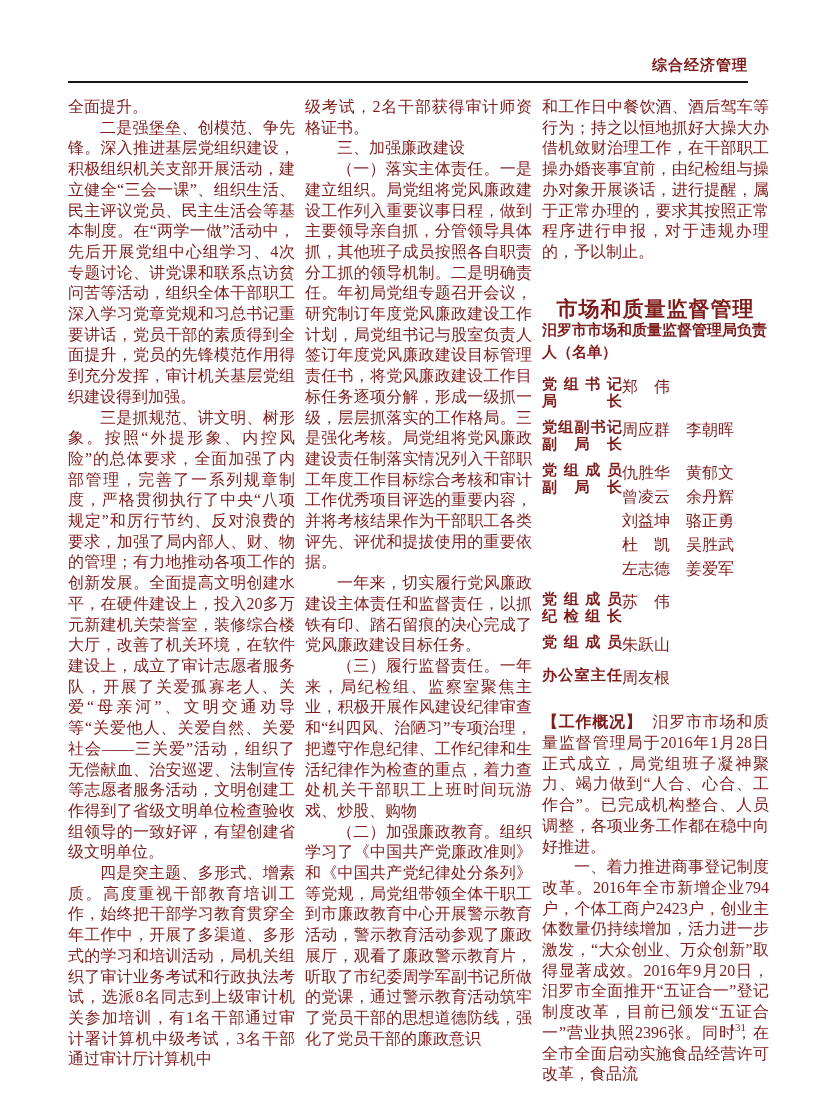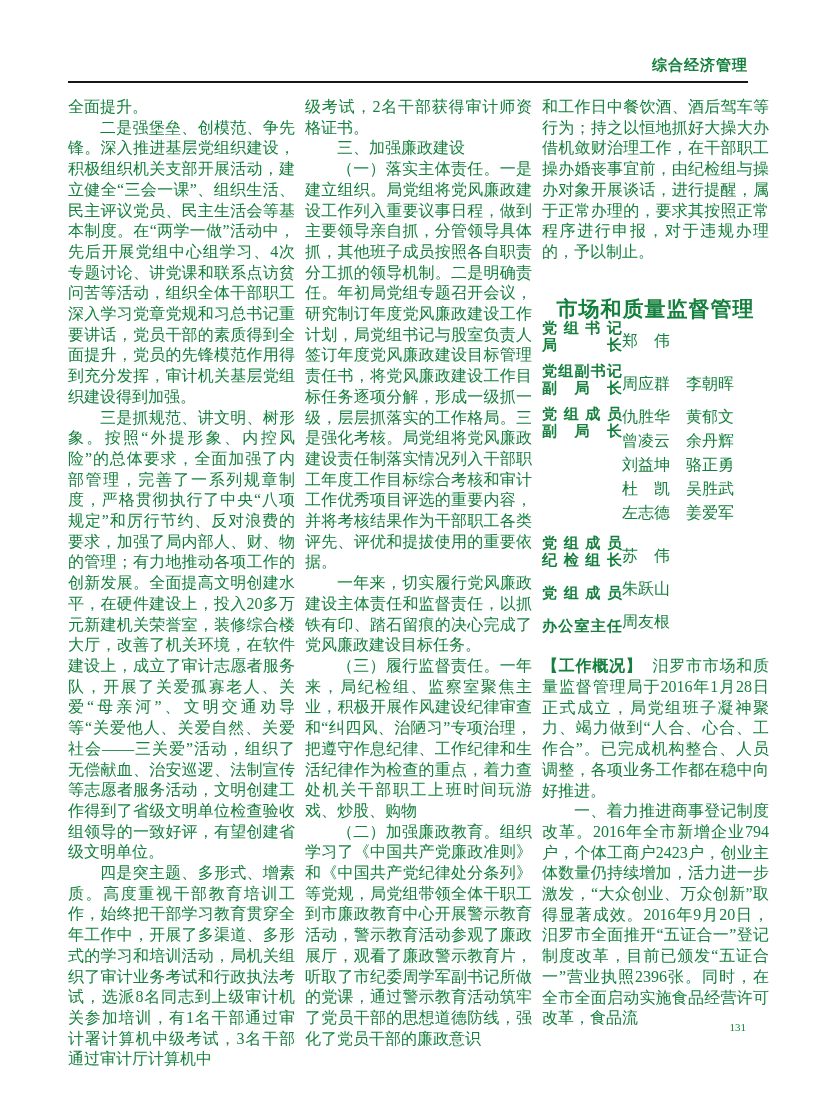--- a/index.html
+++ b/index.html
@@ -1,21 +1,21 @@
 <!DOCTYPE html>
 <html><head>
 <meta charset="utf-8">
 <style>
   * { margin:0; padding:0; box-sizing:border-box; }
   html,body { background:#e8e8e8; }
   .page {
     position:relative;
     width:816px; height:1099px;
     background:#ffffff;
-    color:#15803d;
+    color:#7f1d1d;
     font-family:"Liberation Serif","DejaVu Serif",serif;
     margin:0 auto;
     overflow:hidden;
   }
   .content { position:absolute; left:68px; top:56px; width:680px; }
 
   .running-head {
     text-align:right;
     font-family:"Liberation Sans","DejaVu Sans",sans-serif;
     font-weight:bold;
@@ -48,21 +48,21 @@
   .org-heading {
     font-family:"Liberation Sans","DejaVu Sans",sans-serif;
     font-weight:bold;
     font-size:15px;
     line-height:22px;
     text-align:left;
     margin-bottom:12px;
   }
   .roster { margin-bottom:20px; }
   .roster-row { display:flex; margin-bottom:9px; align-items:flex-start; }
-  .roster-row.center { align-items:flex-end; }
+  .roster-row.center { align-items:flex-start; }
   .roster-label {
     width:80px; flex:0 0 80px;
     font-family:"Liberation Sans","DejaVu Sans",sans-serif;
     font-weight:bold;
     font-size:15px;
     line-height:17px;
   }
   .jline { text-align:justify; text-align-last:justify; }
   .roster-names { margin-left:0; font-size:16px; line-height:24px; }
 
@@ -107,20 +107,21 @@
         <p class="indent">一年来，切实履行党风廉政建设主体责任和监督责任，以抓铁有印、踏石留痕的决心完成了党风廉政建设目标任务。</p>
         <p class="indent">（三）履行监督责任。一年来，局纪检组、监察室聚焦主业，积极开展作风建设纪律审查和“纠四风、治陋习”专项治理，把遵守作息纪律、工作纪律和生活纪律作为检查的重点，着力查处机关干部职工上班时间玩游戏、炒股、购物</p>
         <p class="indent">（二）加强廉政教育。组织学习了《中国共产党廉政准则》和《中国共产党纪律处分条列》等党规，局党组带领全体干职工到市廉政教育中心开展警示教育活动，警示教育活动参观了廉政展厅，观看了廉政警示教育片，听取了市纪委周学军副书记所做的党课，通过警示教育活动筑牢了党员干部的思想道德防线，强化了党员干部的廉政意识</p>
       </div>
 
       <div class="col">
         <p>和工作日中餐饮酒、酒后驾车等行为；持之以恒地抓好大操大办借机敛财治理工作，在干部职工操办婚丧事宜前，由纪检组与操办对象开展谈话，进行提醒，属于正常办理的，要求其按照正常程序进行申报，对于违规办理的，予以制止。</p>
 
         <h1 class="section-title">市场和质量监督管理</h1>
 
+        <div class="org-heading">汨罗市市场和质量监督管理局负责人（名单）</div>
 
         <div class="roster">
 
           <div class="roster-row center">
             <div class="roster-label">
               <div class="jline">党组书记</div>
               <div class="jline">局长</div>
             </div>
             <div class="roster-names">
               <div>郑　伟</div>

